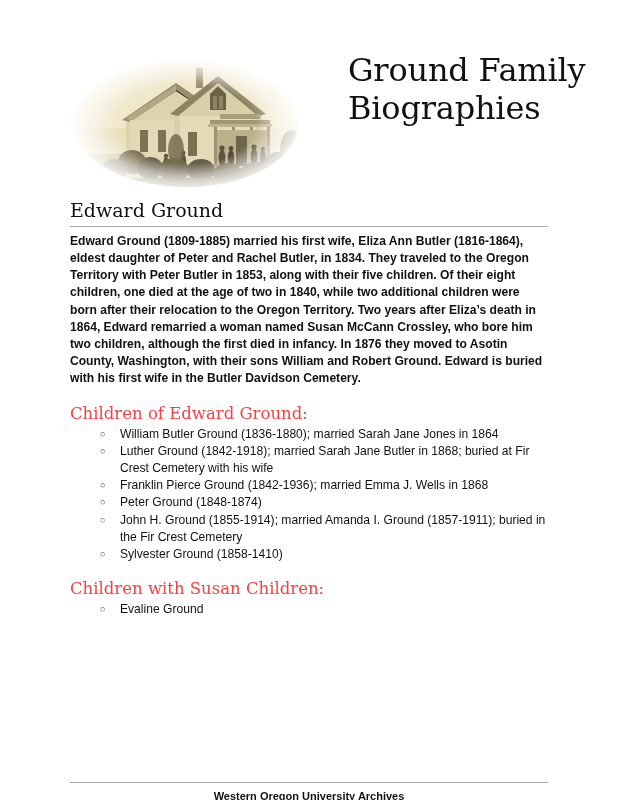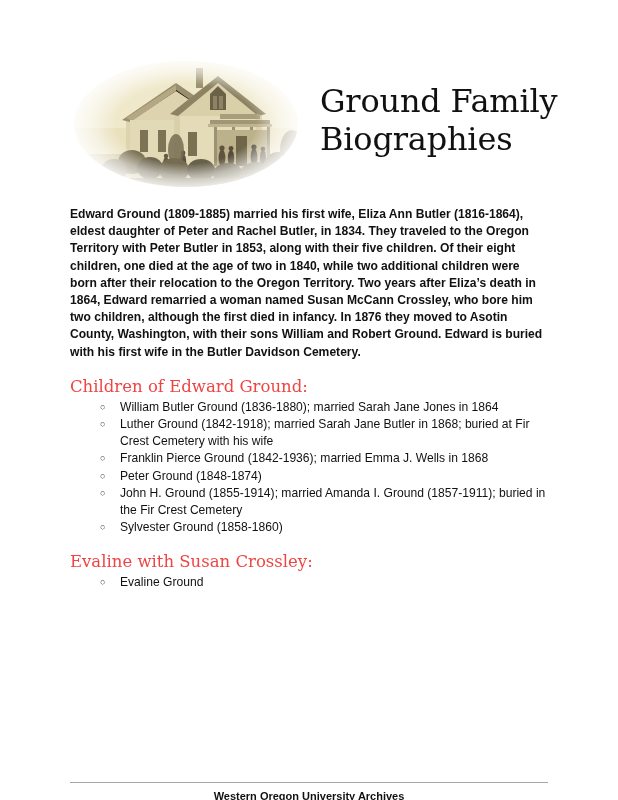--- a/index.html
+++ b/index.html
@@ -26,22 +26,23 @@
   }
 
   
   .masthead {
     position: absolute;
     left: 70px;
     top: 58px;
     width: 478px;
     height: 132px;
     display: flex;
-    align-items: center;
+    align-items: flex-start;
     justify-content: flex-start;
+    gap: 28px;
   }
 
   .photo-wrap {
     width: 232px;
     height: 132px;
     position: relative;
     flex: 0 0 auto;
   }
 
   
@@ -249,34 +250,35 @@
 
     <div class="title-block">
       <div class="title-line">Ground Family</div>
       <div class="title-line">Biographies</div>
     </div>
 
   </div>
 
   <div class="content">
 
+    <h1 class="section-title">Edward Ground</h1>
 
     <p class="body-text">Edward Ground (1809-1885) married his first wife, Eliza Ann Butler (1816-1864), eldest daughter of Peter and Rachel Butler, in 1834. They traveled to the Oregon Territory with Peter Butler in 1853, along with their five children. Of their eight children, one died at the age of two in 1840, while two additional children were born after their relocation to the Oregon Territory. Two years after Eliza’s death in 1864, Edward remarried a woman named Susan McCann Crossley, who bore him two children, although the first died in infancy. In 1876 they moved to Asotin County, Washington, with their sons William and Robert Ground. Edward is buried with his first wife in the Butler Davidson Cemetery.</p>
 
     <h2 class="list-heading">Children of Edward Ground:</h2>
     <ul class="child-list">
       <li>William Butler Ground (1836-1880); married Sarah Jane Jones in 1864</li>
       <li>Luther Ground (1842-1918); married Sarah Jane Butler in 1868; buried at Fir Crest Cemetery with his wife</li>
       <li>Franklin Pierce Ground (1842-1936); married Emma J. Wells in 1868</li>
       <li>Peter Ground (1848-1874)</li>
       <li>John H. Ground (1855-1914); married Amanda I. Ground (1857-1911); buried in the Fir Crest Cemetery</li>
-      <li>Sylvester Ground (1858-1860)</li>
+      <li>Sylvester Ground (1858-1410)</li>
     </ul>
 
-    <h2 class="list-heading">Evaline with Susan Crossley:</h2>
+    <h2 class="list-heading">Children with Susan Children:</h2>
     <ul class="child-list">
       <li>Evaline Ground</li>
     </ul>
 
   </div>
 
   <div class="footer">
     <div class="footer-rule"></div>
     <div class="footer-text">Western Oregon University Archives</div>
   </div>

